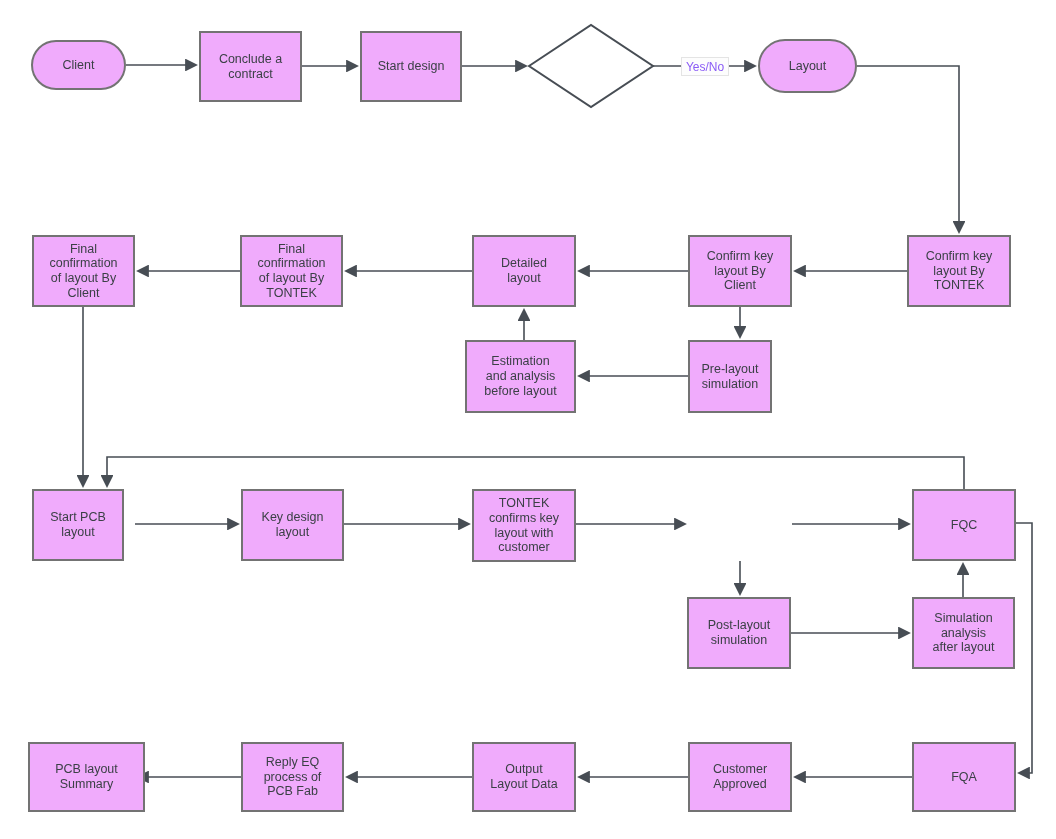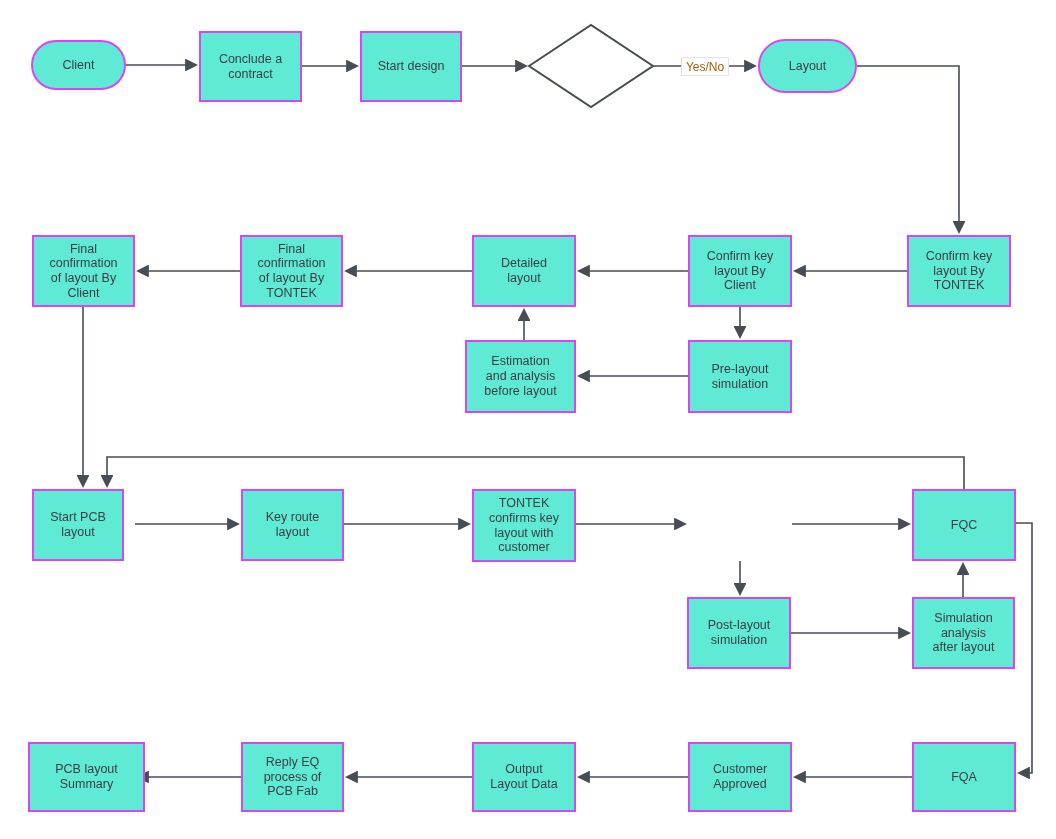--- a/index.html
+++ b/index.html
@@ -10,37 +10,37 @@
     font-family:"Liberation Sans", sans-serif;
     color:#3b4046;
     overflow:hidden;
   }
   .wires{position:absolute;left:0;top:0;}
   .node{
     position:absolute;
     box-sizing:border-box;
     display:flex;align-items:center;justify-content:center;
     text-align:center;
-    border:2px solid #d946ef;
-    background:#5eead4;
+    border:2px solid #737373;
+    background:#f0abfc;
     font-size:12.5px;
     line-height:1.18;
     white-space:pre-line;
     padding:2px;
   }
   .pill{border-radius:28px;}
   .diamond-label{
     border:none;background:transparent;padding:0;
   }
   .edge-label{
     position:absolute;
     box-sizing:border-box;
     display:flex;align-items:center;justify-content:center;
     font-size:12px;
-    color:#a16207;
+    color:#8b5cf6;
     background:#fdfdfd;
     border:1px solid #e4e4e4;
   }
 </style>
 </head>
 <body>
 
 <div class="canvas">
 
   <svg class="wires" width="1056" height="839" viewBox="0 0 1056 839">
@@ -100,29 +100,29 @@
 layout</div>
   <div class="node" style="left:240px;top:235px;width:103px;height:72px">Final
 confirmation
 of layout By
 TONTEK</div>
   <div class="node" style="left:32px;top:235px;width:103px;height:72px">Final
 confirmation
 of layout By
 Client</div>
 
-  <div class="node" style="left:688px;top:340px;width:104px;height:73px">Pre-layout
+  <div class="node" style="left:688px;top:340px;width:84px;height:73px">Pre-layout
 simulation</div>
   <div class="node" style="left:465px;top:340px;width:111px;height:73px">Estimation
 and analysis
 before layout</div>
 
   <div class="node" style="left:32px;top:489px;width:92px;height:72px">Start PCB
 layout</div>
-  <div class="node" style="left:241px;top:489px;width:103px;height:72px">Key route
+  <div class="node" style="left:241px;top:489px;width:103px;height:72px">Key design
 layout</div>
   <div class="node" style="left:472px;top:489px;width:104px;height:73px">TONTEK
 confirms key
 layout with
 customer</div>
   <div class="node" style="left:912px;top:489px;width:104px;height:72px">FQC</div>
 
   <div class="node" style="left:687px;top:597px;width:104px;height:72px">Post-layout
 simulation</div>
   <div class="node" style="left:912px;top:597px;width:103px;height:72px">Simulation

